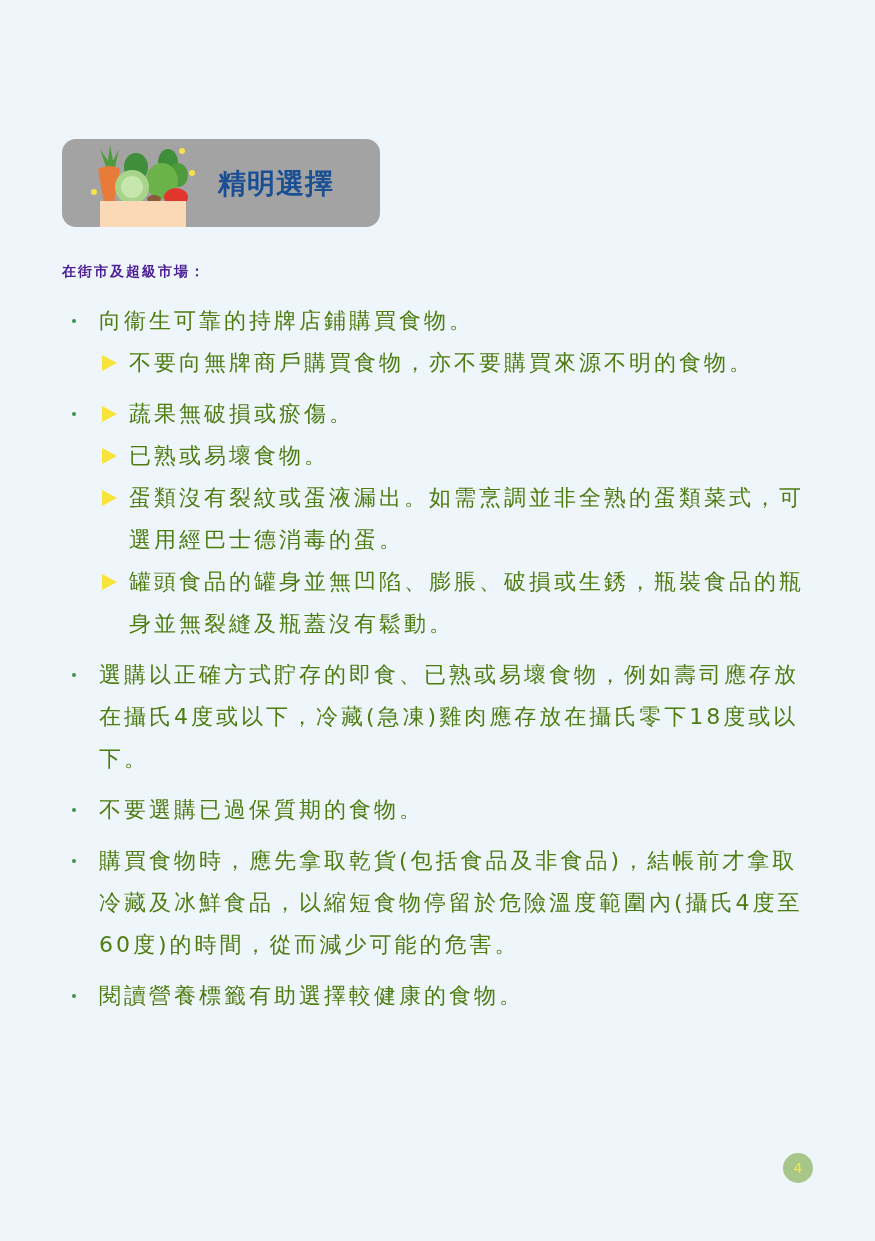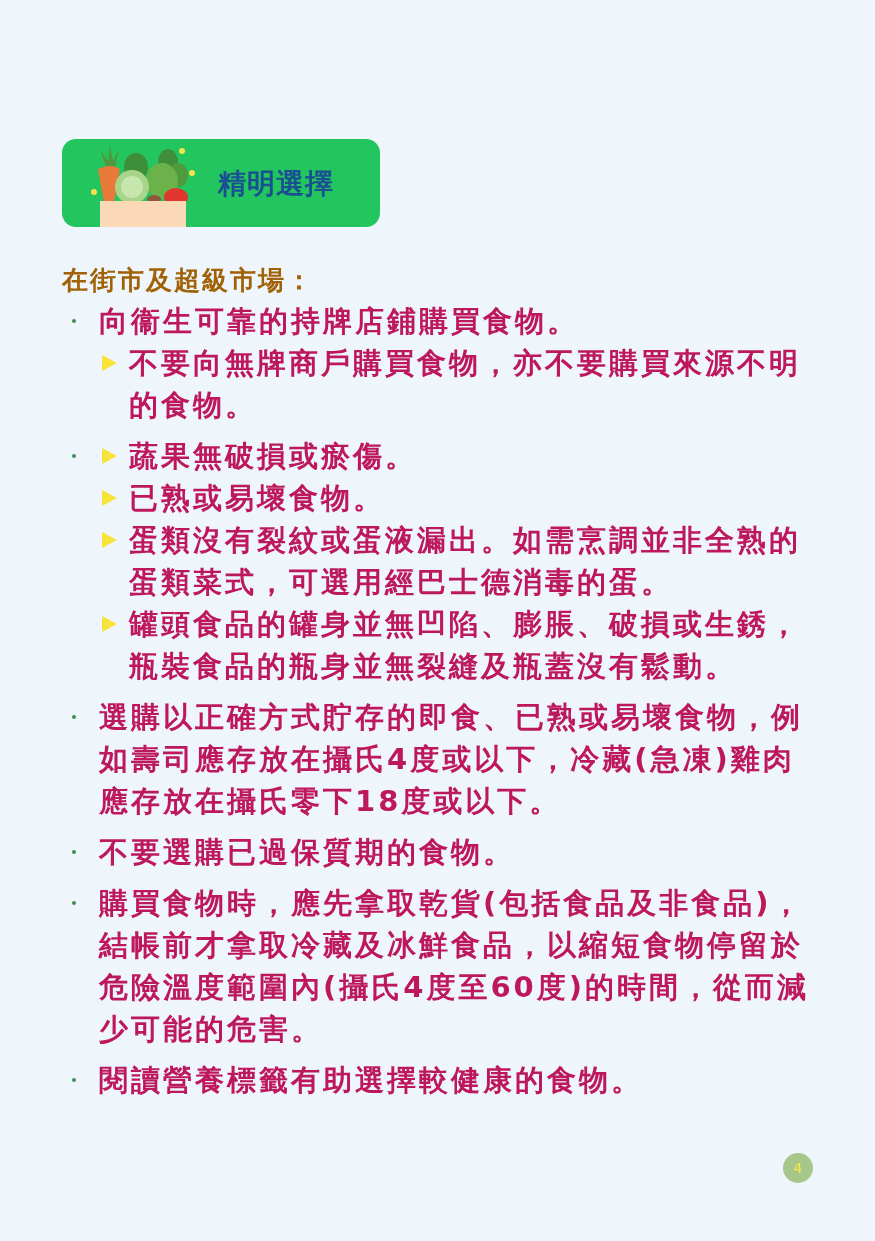--- a/index.html
+++ b/index.html
@@ -7,42 +7,41 @@
       width: 875px; height: 1241px;
       background: #eef6fc;
       position: relative;
       overflow: hidden;
       font-family: "DejaVu Sans", "Liberation Sans", sans-serif;
       color: #1d4e85;
     }
     .header-card {
       position: absolute; left: 62px; top: 139px;
       width: 318px; height: 88px;
-      background: #22c55e;
+      background: #a3a3a3;
       border-radius: 14px;
       overflow: hidden;
     }
     .veg-illustration {
       position: absolute; left: 24px; top: 0; width: 112px; height: 88px;
     }
     .header-title {
       position: absolute; left: 156px; top: 26px;
       font-size: 28px; font-weight: bold; color: #1a4f94;
       letter-spacing: 1px;
     }
     .subheading {
       position: absolute; left: 62px; top: 263px;
-      font-size: 26px; font-weight: bold; color: #a16207;
+      font-size: 14px; font-weight: bold; color: #4c1d95;
       letter-spacing: 2px;
     }
     .content {
       position: absolute; left: 62px; top: 300px; width: 760px;
-      font-size: 29px; letter-spacing: 3px; line-height: 42px;
-      color: #be185d;
-      font-weight: bold;
+      font-size: 22px; letter-spacing: 3px; line-height: 42px;
+      color: #4d7c0f;
     }
     .bullet {
       position: relative; padding-left: 37px; margin-bottom: 9px;
     }
     .bullet .dot {
       position: absolute; left: 10px; top: 19px;
       width: 4px; height: 4px; border-radius: 50%;
       background: #3f8f4e;
     }
     .sub {

